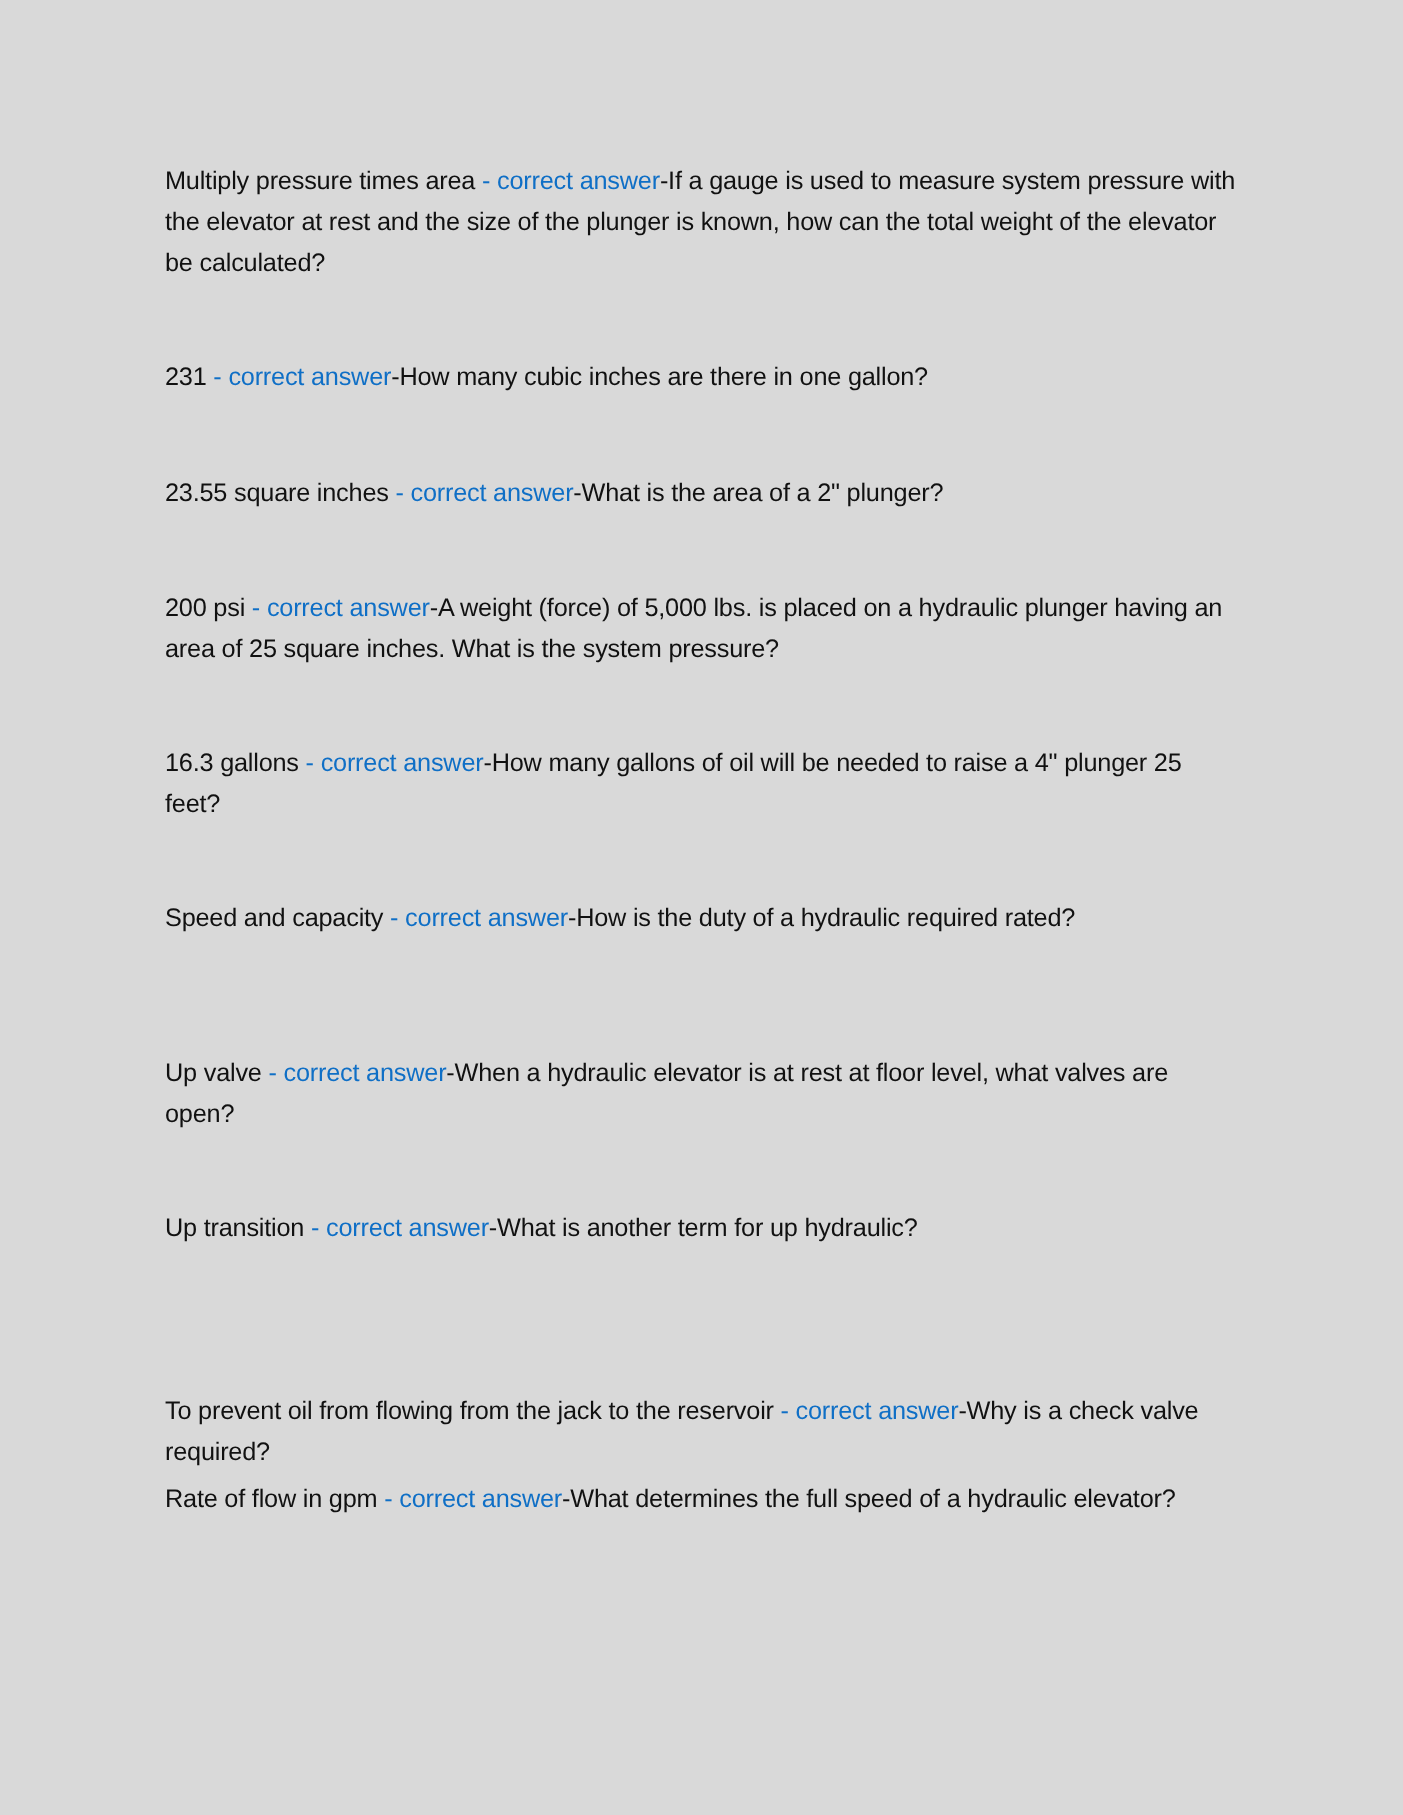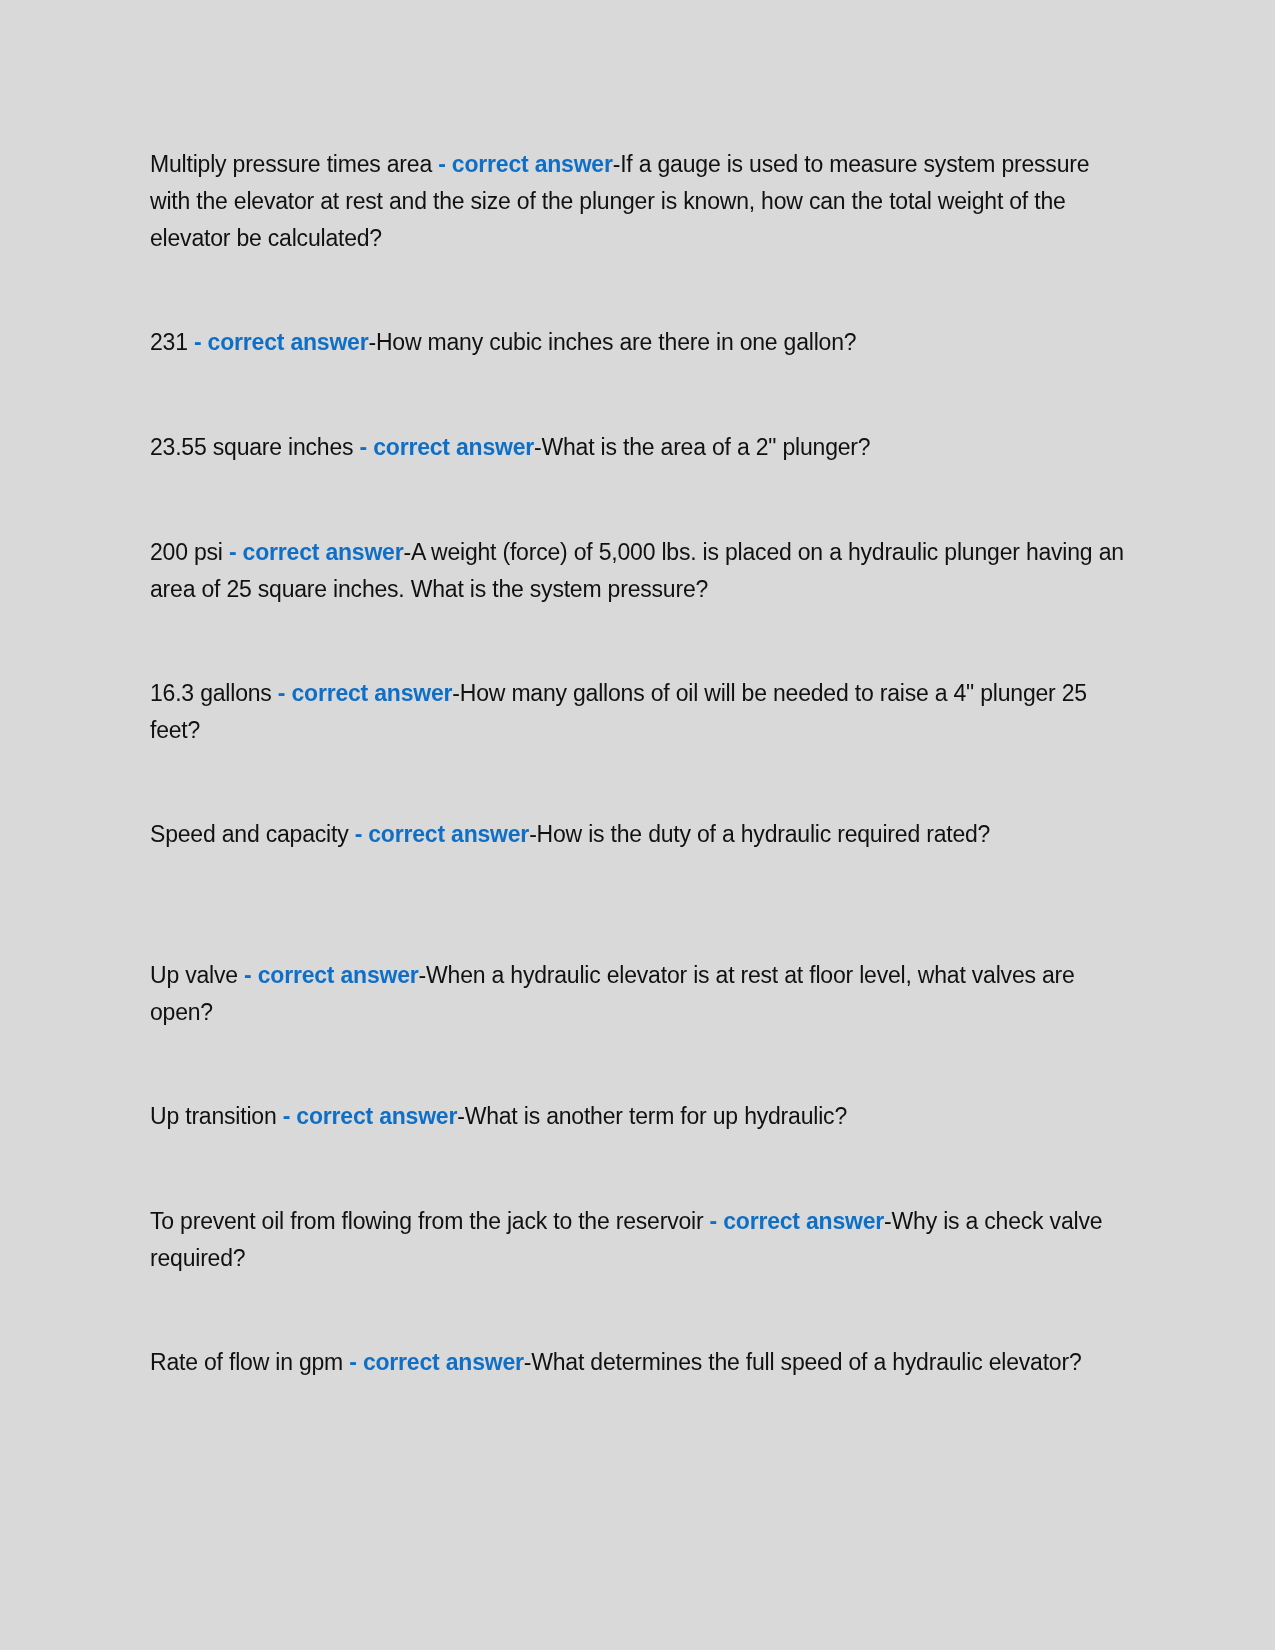--- a/index.html
+++ b/index.html
@@ -10,29 +10,29 @@
     color: #111;
     position: relative;
     overflow: hidden;
   }
   .page { position: absolute; left: 150px; top: 146px; width: 980px; }
   .qa {
     position: absolute; left: 0; width: 980px;
     font-size: 23px; line-height: 37px; letter-spacing: -0.2px;
     margin: 0;
   }
-  .ca { color: #0f6fc6; font-weight: bold; margin-top: 43px; }
+  .ca { color: #0f6fc6; font-weight: normal; margin-top: 43px; }
 </style>
 </head>
 <body>
 
 <div class="page">
   <p class="qa" style="top:0px"><span>Multiply pressure times area</span><span class="ca"> - correct answer</span><span>-If a gauge is used to measure system pressure with the elevator at rest and the size of the plunger is known, how can the total weight of the elevator be calculated?</span></p>
   <p class="qa" style="top:178px"><span>231</span><span class="ca"> - correct answer</span><span>-How many cubic inches are there in one gallon?</span></p>
   <p class="qa" style="top:283px"><span>23.55 square inches</span><span class="ca"> - correct answer</span><span>-What is the area of a 2" plunger?</span></p>
   <p class="qa" style="top:388px"><span>200 psi</span><span class="ca"> - correct answer</span><span>-A weight (force) of 5,000 lbs. is placed on a hydraulic plunger having an area of 25 square inches. What is the system pressure?</span></p>
   <p class="qa" style="top:529px"><span>16.3 gallons</span><span class="ca"> - correct answer</span><span>-How many gallons of oil will be needed to raise a 4" plunger 25 feet?</span></p>
   <p class="qa" style="top:670px"><span>Speed and capacity</span><span class="ca"> - correct answer</span><span>-How is the duty of a hydraulic required rated?</span></p>
   <p class="qa" style="top:811px"><span>Up valve</span><span class="ca"> - correct answer</span><span>-When a hydraulic elevator is at rest at floor level, what valves are open?</span></p>
   <p class="qa" style="top:952px"><span>Up transition</span><span class="ca"> - correct answer</span><span>-What is another term for up hydraulic?</span></p>
-  <p class="qa" style="top:1057px"><span>To prevent oil from flowing from the jack to the reservoir</span><span class="ca"> - correct answer</span><span>-Why is a check valve required?</span></p>
+  <p class="qa" style="top:1118px"><span>To prevent oil from flowing from the jack to the reservoir</span><span class="ca"> - correct answer</span><span>-Why is a check valve required?</span></p>
   <p class="qa" style="top:1198px"><span>Rate of flow in gpm</span><span class="ca"> - correct answer</span><span>-What determines the full speed of a hydraulic elevator?</span></p>
 </div>
 
 </body></html>

